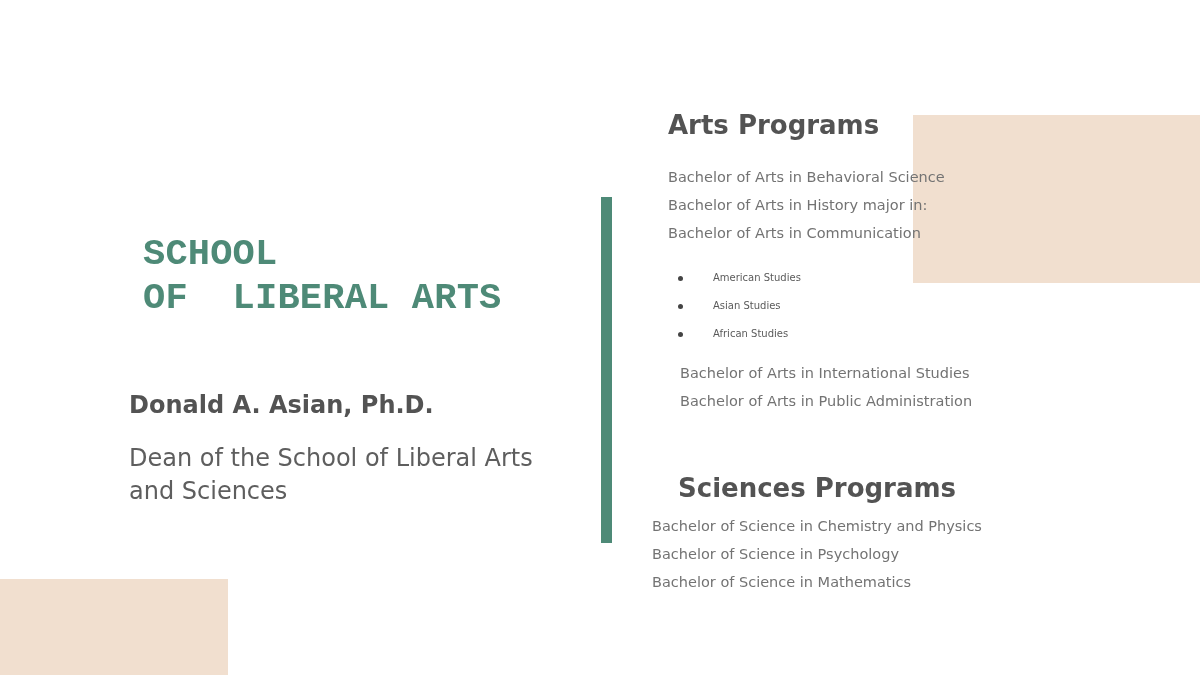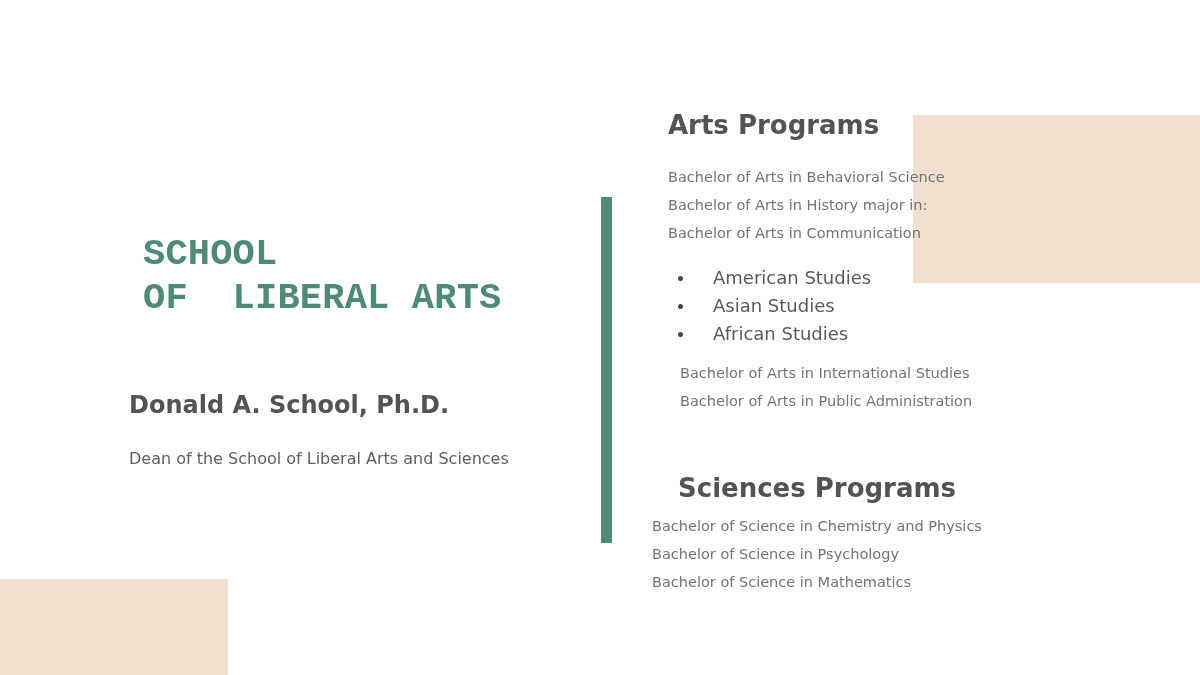--- a/index.html
+++ b/index.html
@@ -59,21 +59,21 @@
       color: #535353;
       z-index: 2;
     }
     .dean-title {
       position: absolute;
       left: 129px;
       top: 442px;
       width: 420px;
       margin: 0;
       font-family: "DejaVu Sans", sans-serif;
-      font-size: 16px;
+      font-size: 24px;
       line-height: 33px;
       color: #5e5e5e;
       font-weight: normal;
       z-index: 2;
     }
 
     .section-heading {
       position: absolute;
       margin: 0;
       font-family: "DejaVu Sans", sans-serif;
@@ -105,21 +105,21 @@
     .sciences-list { left: 652px; top: 512px; }
 
     .bullet-list {
       position: absolute;
       left: 676px;
       top: 264px;
       margin: 0;
       padding: 0;
       list-style: none;
       font-family: "DejaVu Sans", sans-serif;
-      font-size: 18px;
+      font-size: 10px;
       color: #5a5a5a;
       z-index: 2;
     }
     .bullet-list li {
       height: 28px;
       line-height: 28px;
       display: flex;
       align-items: center;
     }
     .bullet-dot {
@@ -137,21 +137,21 @@
 
 <div class="deco deco-top-right"></div>
 <div class="deco deco-bottom-left"></div>
 <div class="divider-bar"></div>
 
 <h1 class="school-title">
   <span>SCHOOL</span>
   <span>OF  LIBERAL ARTS</span>
 </h1>
 
-<h2 class="dean-name">Donald A. School, Ph.D.</h2>
+<h2 class="dean-name">Donald A. Asian, Ph.D.</h2>
 <p class="dean-title">Dean of the School of Liberal Arts and Sciences</p>
 
 <h3 class="section-heading arts-heading">Arts Programs</h3>
 
 <ul class="program-list arts-list-a">
   <li>Bachelor of Arts in Behavioral Science</li>
   <li>Bachelor of Arts in History major in:</li>
   <li>Bachelor of Arts in Communication</li>
 </ul>
 

